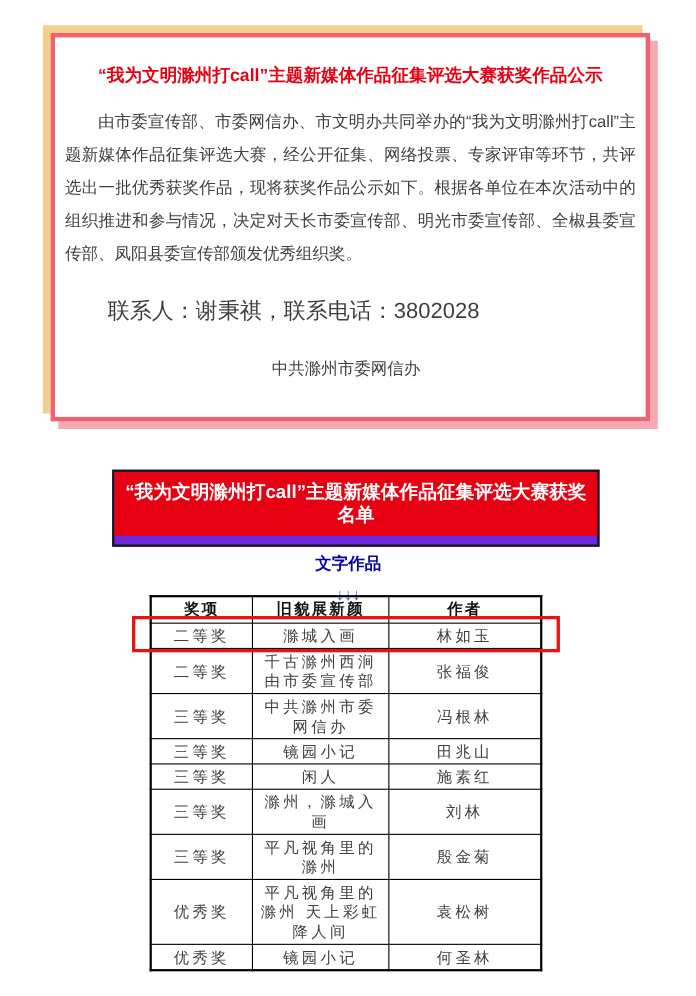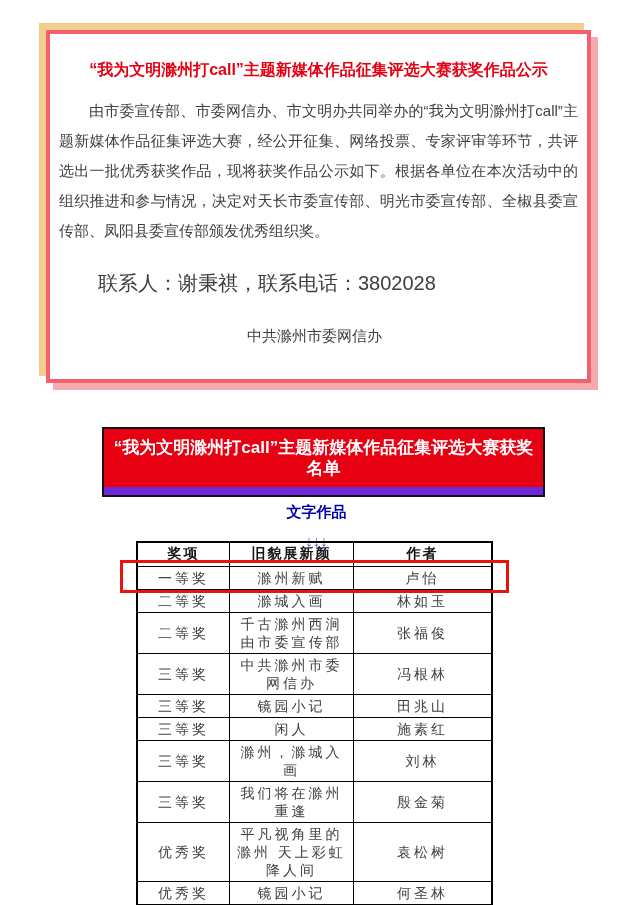--- a/index.html
+++ b/index.html
@@ -123,25 +123,20 @@
       </colgroup>
       <thead>
         <tr>
           <th>奖项</th>
           <th>旧貌展新颜</th>
           <th>作者</th>
         </tr>
       </thead>
       <tbody>
           <tr>
-      <td>一等奖</td>
-      <td>滁州新赋</td>
-      <td>卢怡</td>
-    </tr>
-          <tr>
       <td>二等奖</td>
       <td>滁城入画</td>
       <td>林如玉</td>
     </tr>
           <tr>
       <td>二等奖</td>
       <td>千古滁州西涧 由市委宣传部</td>
       <td>张福俊</td>
     </tr>
           <tr>
@@ -159,21 +154,21 @@
       <td>闲人</td>
       <td>施素红</td>
     </tr>
           <tr>
       <td>三等奖</td>
       <td>滁州，滁城入画</td>
       <td>刘林</td>
     </tr>
           <tr>
       <td>三等奖</td>
-      <td>我们将在滁州重逢</td>
+      <td>平凡视角里的滁州</td>
       <td>殷金菊</td>
     </tr>
           <tr>
       <td>优秀奖</td>
       <td>平凡视角里的滁州 天上彩虹降人间</td>
       <td>袁松树</td>
     </tr>
           <tr>
       <td>优秀奖</td>
       <td>镜园小记</td>

